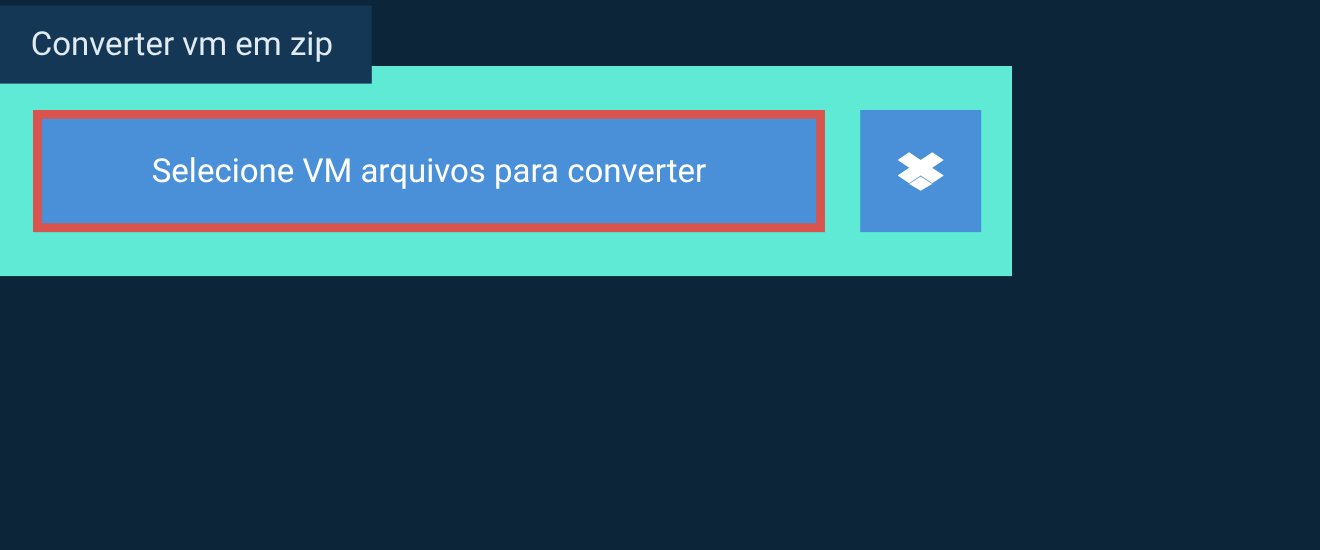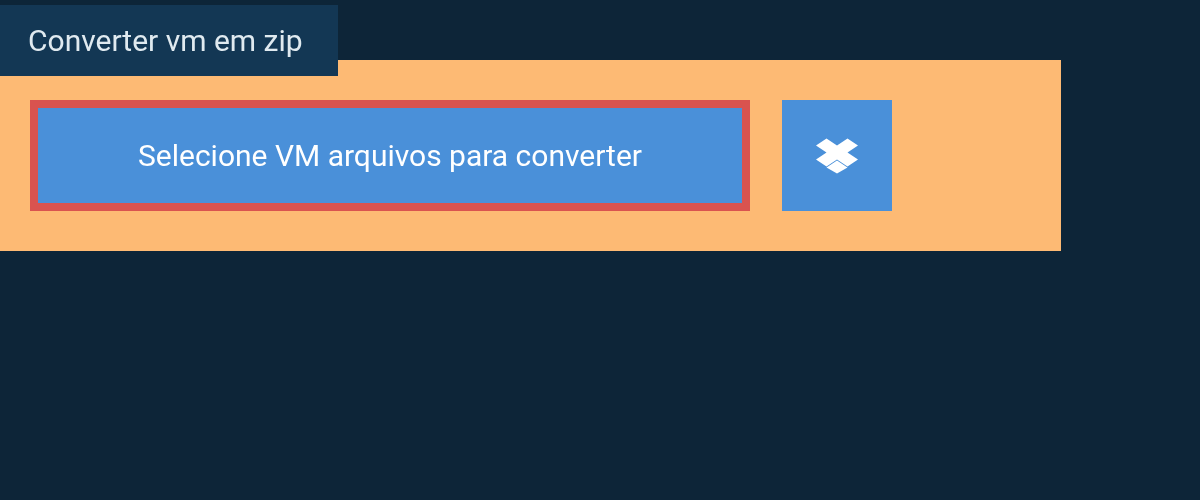--- a/index.html
+++ b/index.html
@@ -4,24 +4,24 @@
   <style>
     * { margin: 0; padding: 0; box-sizing: border-box; }
     body {
       width: 1200px;
       height: 500px;
       background: #0d2538;
       font-family: -apple-system, BlinkMacSystemFont, "Segoe UI", Roboto, sans-serif;
       overflow: hidden;
     }
     .card {
-      background: #fdba74;
+      background: #5eead4;
       margin-top: 60px;
       margin-left: 0;
-      width: 1061px;
+      width: 920px;
       padding-bottom: 40px;
       position: relative;
     }
     .tab {
       position: absolute;
       top: -55px;
       left: 0;
       background: #133754;
       padding: 18px 35px 18px 28px;
       color: #e0eaf0;

